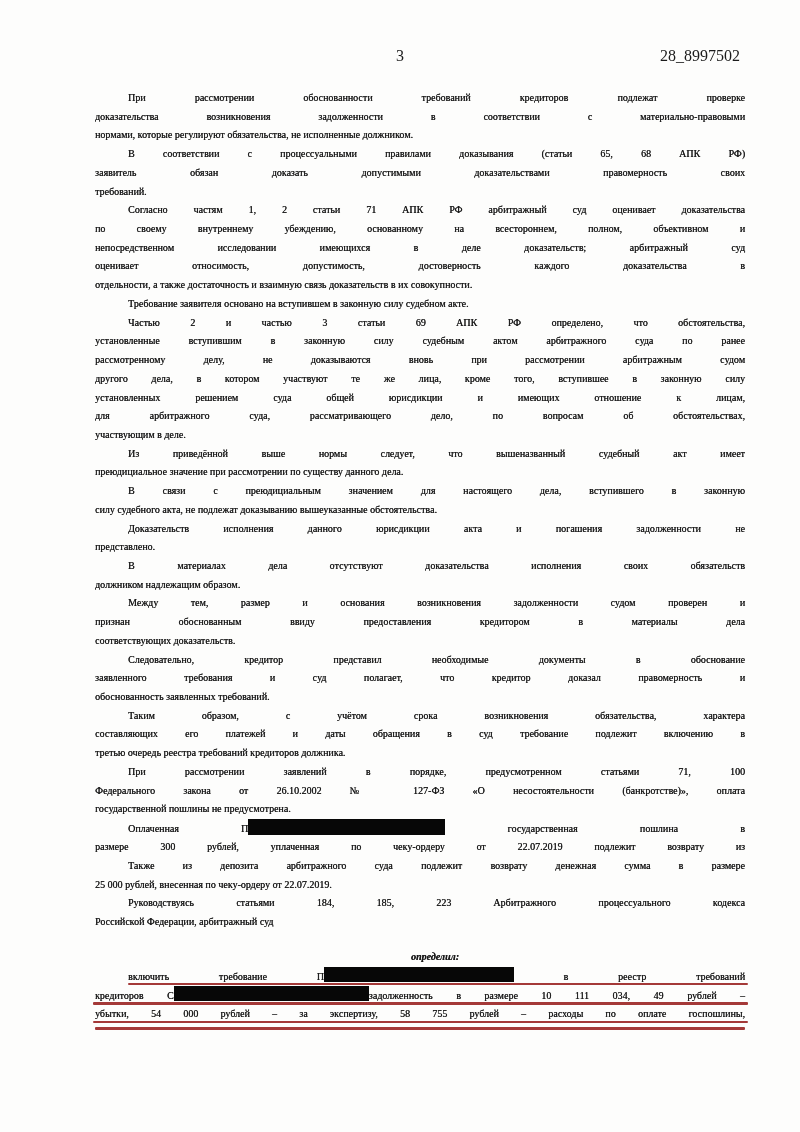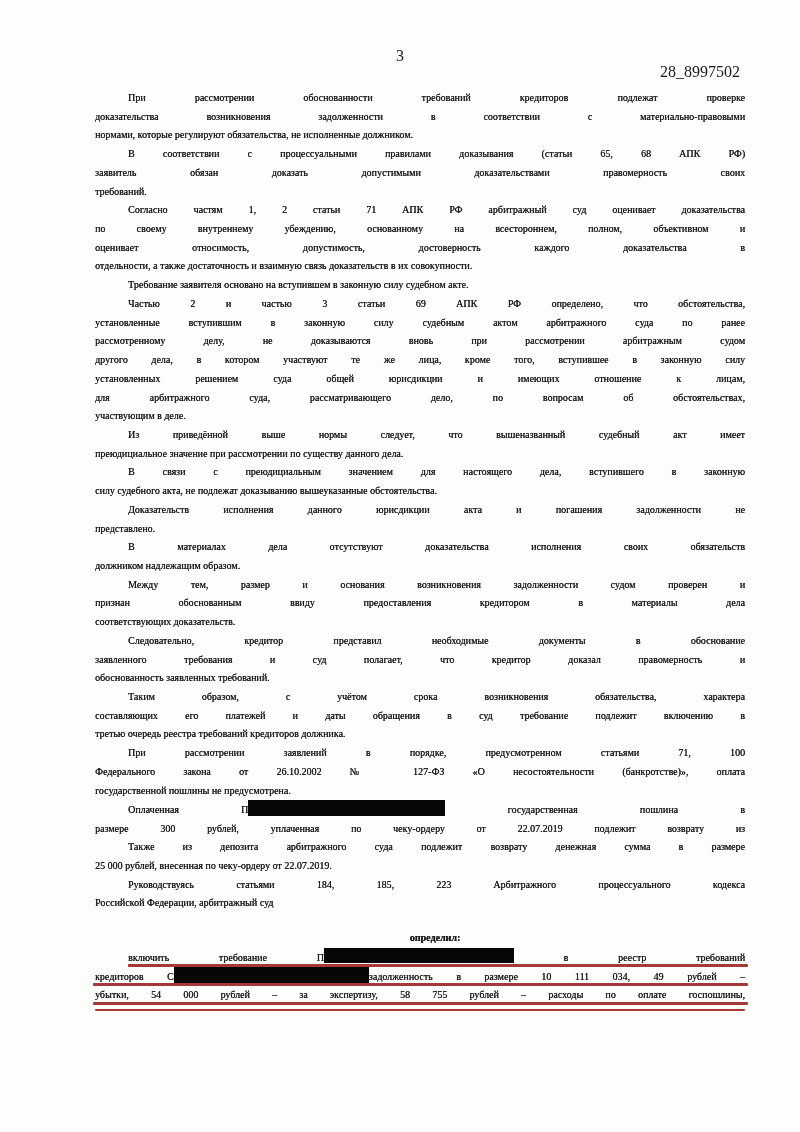--- a/index.html
+++ b/index.html
@@ -8,34 +8,34 @@
     background:#e9e9e9;
     font-family:"Liberation Serif","DejaVu Serif",serif;
   }
   .page{
     position:relative;width:800px;height:1132px;overflow:hidden;
     background:var(--paper,#fdfdfc);
     color:var(--ink,#1b1b1b);
   }
   .header{position:relative;margin-top:46px;height:19px;font-size:16px;line-height:19px;}
   .pagenum{position:absolute;left:0;right:0;text-align:center;}
-  .docnum{position:absolute;right:60px;top:16px;}
+  .docnum{position:absolute;right:60px;top:0;}
   .text-column{
     margin:24px 55px 0 95px;width:650px;
     font-size:10px;line-height:18.72px;
     text-shadow:0.25px 0 0 currentColor;
   }
   .para{margin:0;}
   .line{position:relative;text-align:justify;text-align-last:justify;}
   .line.pl{text-align-last:left;}
   .line.first{padding-left:33px;}
   .redact{display:inline-block;height:15.5px;background:var(--blk,#070707);vertical-align:-3px;}
   .opredelil{
     font-weight:bold;text-align:center;margin-top:16px;
-    position:relative;left:15px;line-height:18.72px;
+    position:relative;left:15px;line-height:18.72px;font-style:italic;
   }
   .redline{
     position:absolute;left:-2px;right:-3px;bottom:0.5px;height:2.4px;
     background:var(--red,#a43938);border-radius:1px;
   }
   .line.first .redline{left:33px;}
   .extra-line{height:2.4px;background:var(--red,#a43938);margin-top:3.5px;border-radius:1px;}
 </style>
 </head>
 <body>
@@ -53,20 +53,21 @@
           <div class="line pl">нормами, которые регулируют обязательства, не исполненные должником.</div>
         </div>
         <div class="para">
           <div class="line first">В соответствии с процессуальными правилами доказывания (статьи 65, 68 АПК РФ)</div>
           <div class="line">заявитель обязан доказать допустимыми доказательствами правомерность своих</div>
           <div class="line pl">требований.</div>
         </div>
         <div class="para">
           <div class="line first">Согласно частям 1, 2 статьи 71 АПК РФ арбитражный суд оценивает доказательства</div>
           <div class="line">по своему внутреннему убеждению, основанному на всестороннем, полном, объективном и</div>
+          <div class="line">непосредственном исследовании имеющихся в деле доказательств; арбитражный суд</div>
           <div class="line">оценивает относимость, допустимость, достоверность каждого доказательства в</div>
           <div class="line pl">отдельности, а также достаточность и взаимную связь доказательств в их совокупности.</div>
         </div>
         <div class="para">
           <div class="line first pl">Требование заявителя основано на вступившем в законную силу судебном акте.</div>
         </div>
         <div class="para">
           <div class="line first">Частью 2 и частью 3 статьи 69 АПК РФ определено, что обстоятельства,</div>
           <div class="line">установленные вступившим в законную силу судебным актом арбитражного суда по ранее</div>
           <div class="line">рассмотренному делу, не доказываются вновь при рассмотрении арбитражным судом</div>

